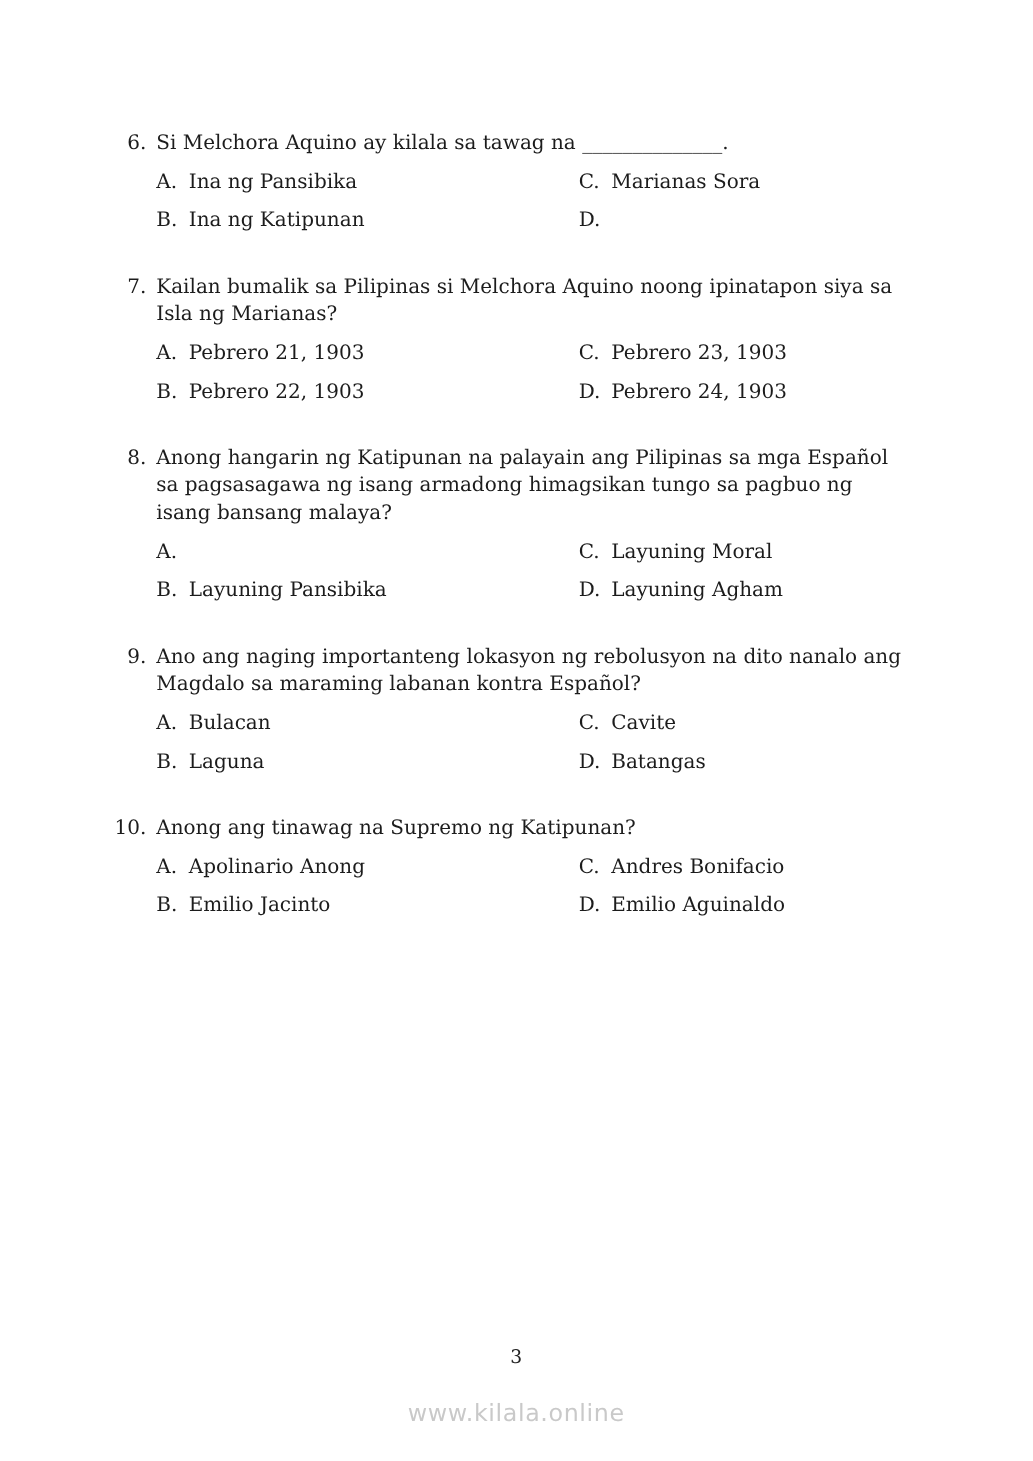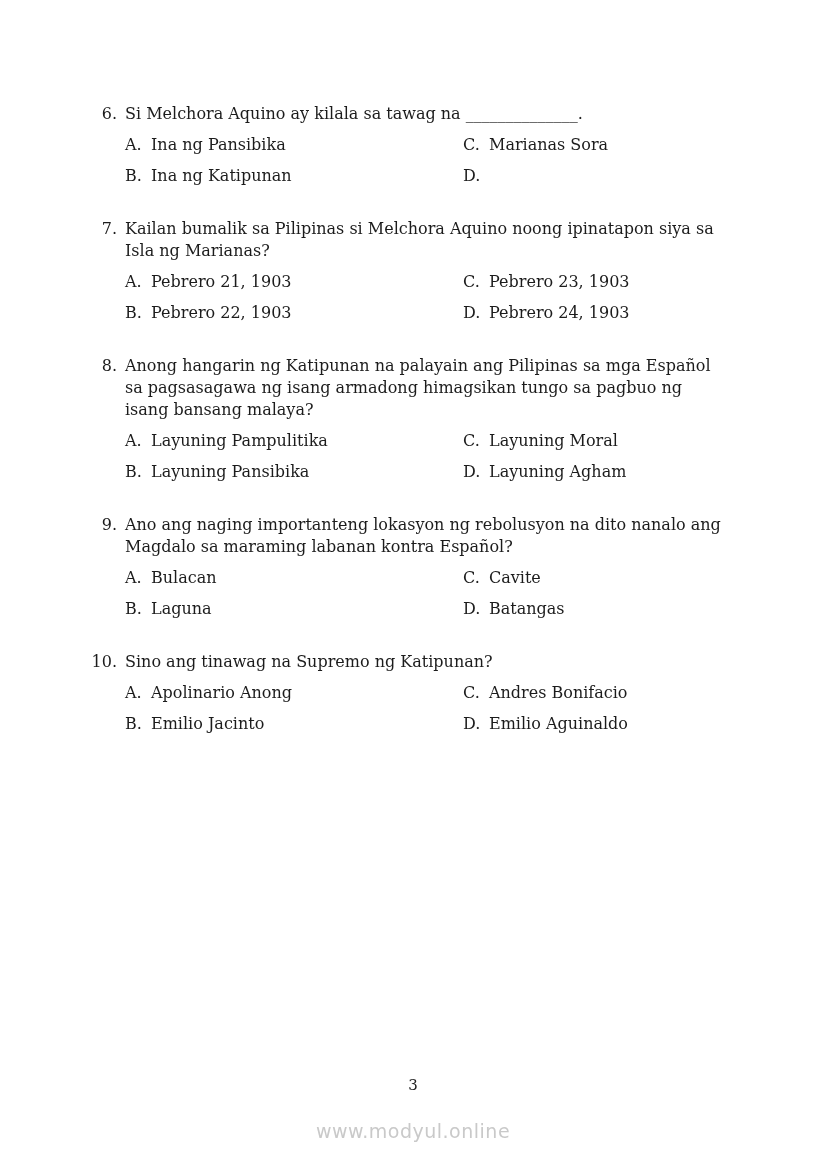--- a/index.html
+++ b/index.html
@@ -121,21 +121,20 @@
     </div>
 
     <div class="question">
       <div class="qrow">
         <span class="qnum">8.</span>
         <div class="qtext">Anong hangarin ng Katipunan na palayain ang Pilipinas sa mga Español sa pagsasagawa ng isang armadong himagsikan tungo sa pagbuo ng isang bansang malaya?</div>
       </div>
       <div class="options">
         <div class="option">
           <span class="olabel">A.</span>
-          <span class="otext">Layuning Pampulitika</span>
         </div>
         <div class="option">
           <span class="olabel">C.</span>
           <span class="otext">Layuning Moral</span>
         </div>
         <div class="option">
           <span class="olabel">B.</span>
           <span class="otext">Layuning Pansibika</span>
         </div>
         <div class="option">
@@ -166,21 +165,21 @@
         <div class="option">
           <span class="olabel">D.</span>
           <span class="otext">Batangas</span>
         </div>
       </div>
     </div>
 
     <div class="question">
       <div class="qrow">
         <span class="qnum">10.</span>
-        <div class="qtext">Sino ang tinawag na Supremo ng Katipunan?</div>
+        <div class="qtext">Anong ang tinawag na Supremo ng Katipunan?</div>
       </div>
       <div class="options">
         <div class="option">
           <span class="olabel">A.</span>
           <span class="otext">Apolinario Anong</span>
         </div>
         <div class="option">
           <span class="olabel">C.</span>
           <span class="otext">Andres Bonifacio</span>
         </div>
@@ -191,14 +190,14 @@
         <div class="option">
           <span class="olabel">D.</span>
           <span class="otext">Emilio Aguinaldo</span>
         </div>
       </div>
     </div>
 
   </div>
 
   <div class="footer-pagenum">3</div>
-  <div class="watermark">www.modyul.online</div>
+  <div class="watermark">www.kilala.online</div>
 </div>
 
 </body></html>

